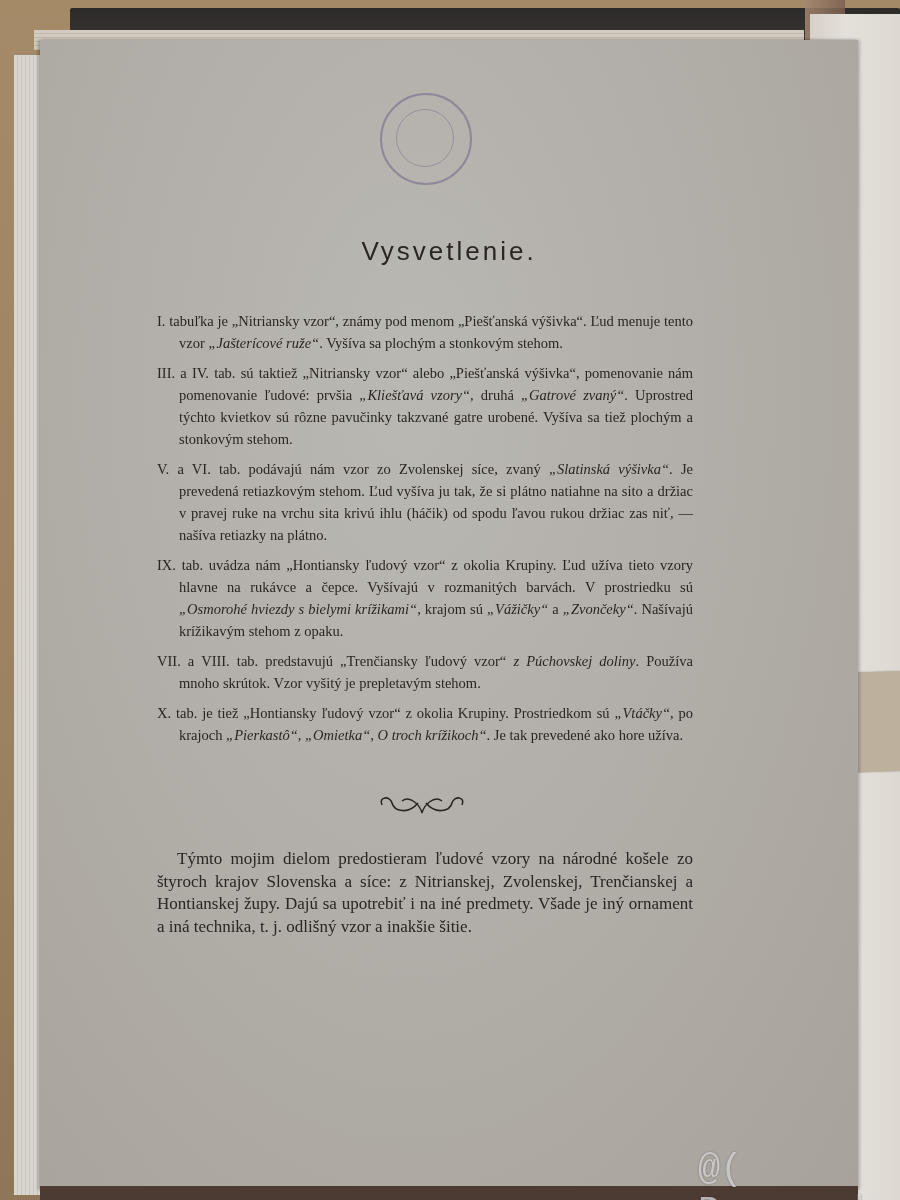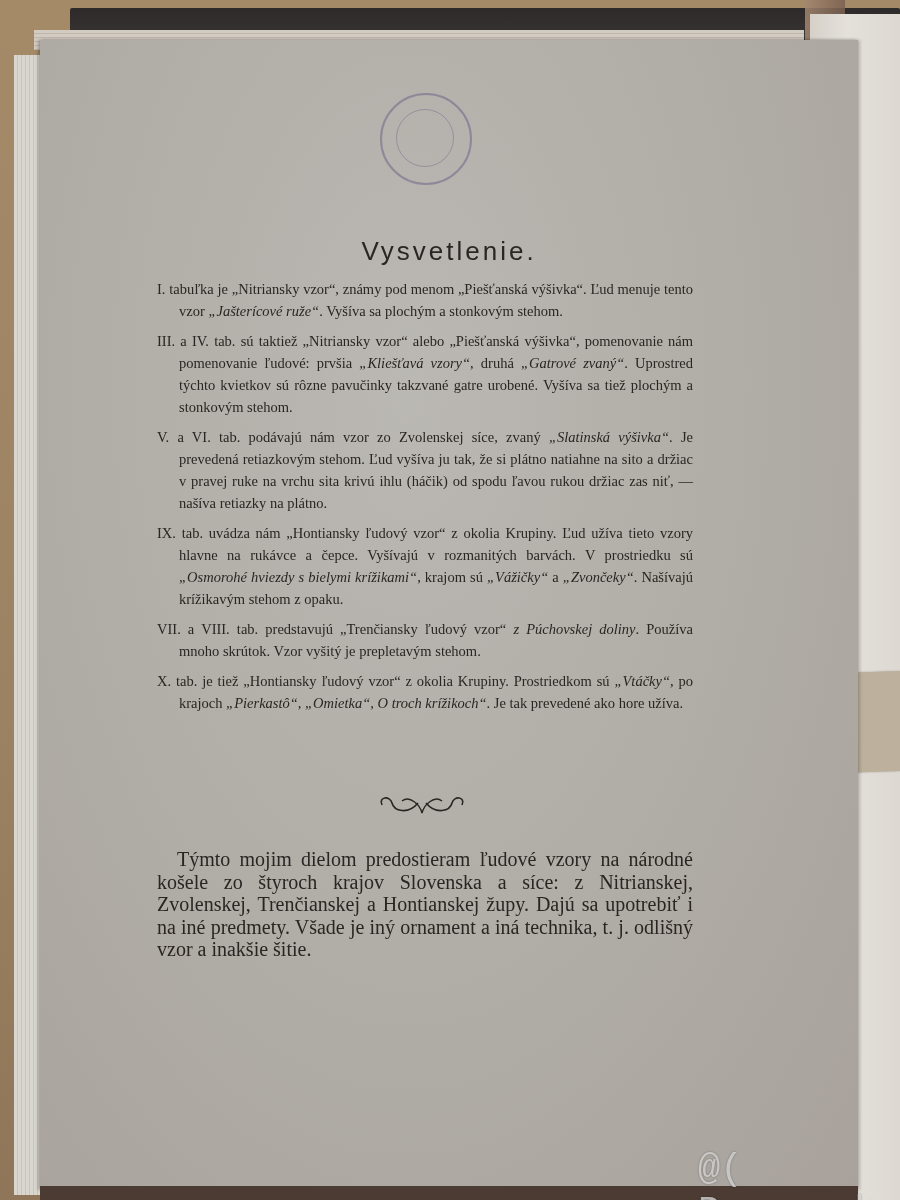--- a/index.html
+++ b/index.html
@@ -59,21 +59,21 @@
     position:absolute; left:157px; top:293px; width:536px;
     font-family:"Liberation Serif", serif; font-size:14.5px; line-height:22px; color:#2a2522;
   }
   .entry { text-indent:-22px; padding-left:22px; margin:0 0 8px 0; text-align:justify; }
   .entry i { font-style:italic; }
   .ornament {
     position:absolute; left:372px; top:791px; width:100px; height:30px;
   }
   .outro {
     position:absolute; left:157px; top:848px; width:536px;
-    font-family:"Liberation Serif", serif; font-size:20px; line-height:22.5px; color:#2a2522;
+    font-family:"Liberation Serif", serif; font-size:17px; line-height:22.5px; color:#2a2522;
     text-align:justify; text-indent:20px;
   }
   .watermark {
     position:absolute; left:698px; top:1148px;
     font-family:Liberation Mono, monospace; font-size:37px; color:rgba(225,225,225,.75);
     text-shadow:0 0 2px rgba(0,0,0,.35);
   }
   .bottom-edge {
     position:absolute; left:40px; top:1186px; width:818px; height:14px;
     background:#4b3b33;
@@ -85,21 +85,21 @@
 <div class="cover-top"></div>
 <div class="stack-top"></div>
 <div class="right-band"></div>
 <div class="right-leaf"></div>
 <div class="tape"></div>
 <div class="stack-left"></div>
 
 <div class="page">
   <div class="stamp" style="left:340px;top:53px;"></div>
   <div class="title" style="top:196px;">Vysvetlenie.</div>
-  <div class="content" id="entries" style="left:117px;top:238px;">
+  <div class="content" id="entries" style="left:117px;top:270px;">
       <p class="entry"><span>I. tabuľka je „Nitriansky vzor“, známy pod menom „Piešťanská výšivka“. Ľud menuje tento vzor </span><i>„Jašterícové ruže“</i><span>. Vyšíva sa plochým a stonkovým stehom.</span></p>
       <p class="entry"><span>III. a IV. tab. sú taktiež „Nitriansky vzor“ alebo „Piešťanská výšivka“, pomenovanie nám pomenovanie ľudové: prvšia </span><i>„Kliešťavá vzory“</i><span>, druhá </span><i>„Gatrové zvaný“</i><span>. Uprostred týchto kvietkov sú rôzne pavučinky takzvané gatre urobené. Vyšíva sa tiež plochým a stonkovým stehom.</span></p>
       <p class="entry"><span>V. a VI. tab. podávajú nám vzor zo Zvolenskej síce, zvaný </span><i>„Slatinská výšivka“</i><span>. Je prevedená retiazkovým stehom. Ľud vyšíva ju tak, že si plátno natiahne na sito a držiac v pravej ruke na vrchu sita krivú ihlu (háčik) od spodu ľavou rukou držiac zas niť, — našíva retiazky na plátno.</span></p>
       <p class="entry"><span>IX. tab. uvádza nám „Hontiansky ľudový vzor“ z okolia Krupiny. Ľud užíva tieto vzory hlavne na rukávce a čepce. Vyšívajú v rozmanitých barvách. V prostriedku sú </span><i>„Osmorohé hviezdy s bielymi krížikami“</i><span>, krajom sú </span><i>„Vážičky“</i><span> a </span><i>„Zvončeky“</i><span>. Našívajú krížikavým stehom z opaku.</span></p>
       <p class="entry"><span>VII. a VIII. tab. predstavujú „Trenčiansky ľudový vzor“ </span><i>z Púchovskej doliny</i><span>. Používa mnoho skrútok. Vzor vyšitý je prepletavým stehom.</span></p>
       <p class="entry"><span>X. tab. je tiež „Hontiansky ľudový vzor“ z okolia Krupiny. Prostriedkom sú </span><i>„Vtáčky“</i><span>, po krajoch </span><i>„Pierkastô“, „Omietka“, O troch krížikoch“</i><span>. Je tak prevedené ako hore užíva.</span></p>
     </div>
   <svg class="ornament" viewBox="0 0 100 30" style="left:332px;top:751px;">
     <path d="M10 14 C6 6, 18 4, 20 12 C22 20, 36 24, 46 12" fill="none" stroke="#2a2522" stroke-width="1.6"></path>
     <path d="M54 12 C64 24, 78 20, 80 12 C82 4, 94 6, 90 14" fill="none" stroke="#2a2522" stroke-width="1.6"></path>

